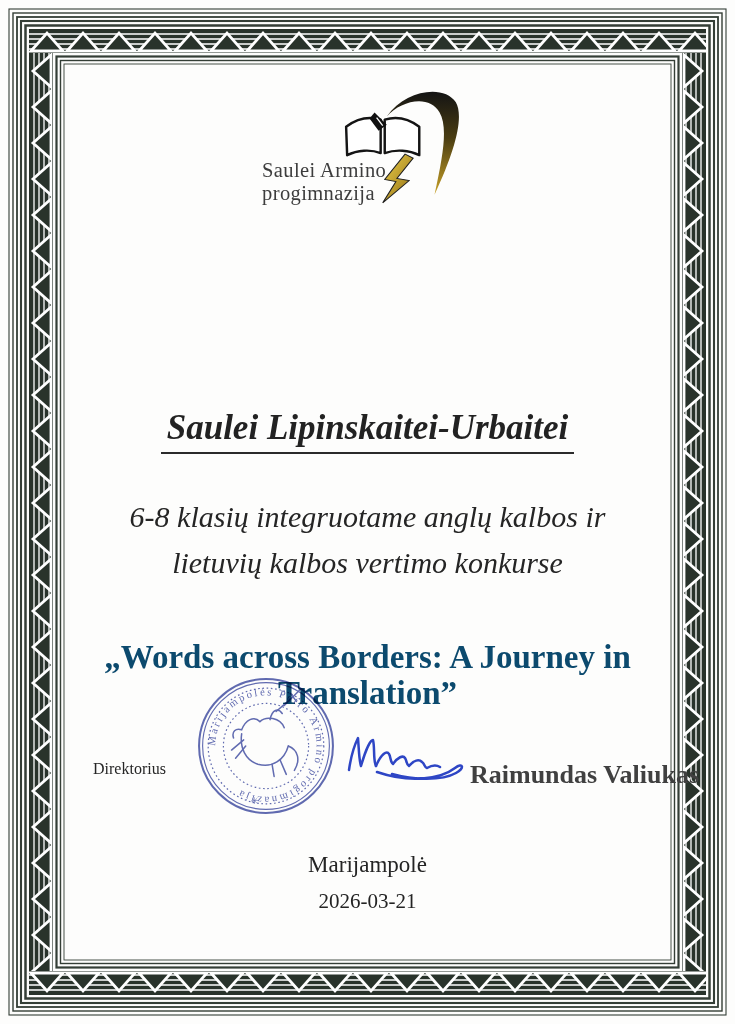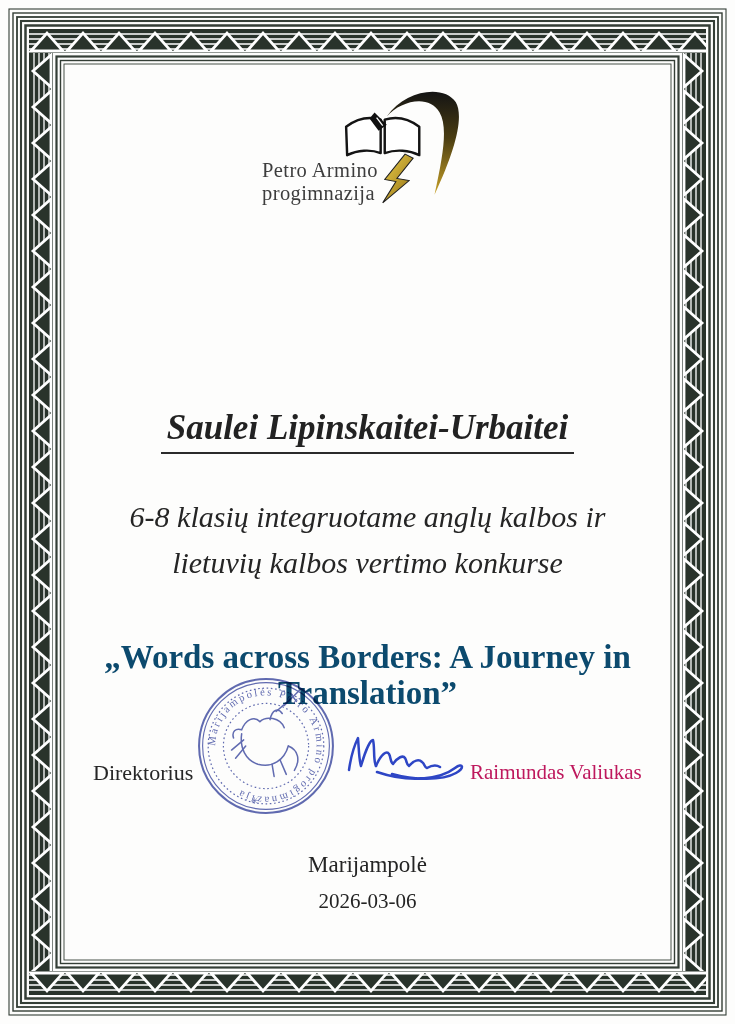--- a/index.html
+++ b/index.html
@@ -16,22 +16,22 @@
   .logo-text{
     position:absolute;left:262px;top:159px;
     font-size:20.5px;line-height:22.5px;color:#3d3d3d;letter-spacing:.4px;
   }
   
   .title{top:272px;font-size:80px;letter-spacing:2px;color:#1c1c1c;}
   .recipient{top:408px;font-size:35px;font-weight:bold;font-style:italic;color:#222;}
   .recipient span{border-bottom:2.5px solid #2b2b2b;padding:0 6px 5px 6px;}
   .reason{top:494px;font-size:30px;font-style:italic;line-height:46px;color:#252525;}
   .contest{top:639px;font-size:33px;font-weight:bold;line-height:36px;color:#0c4a6e;}
-  .role-label{left:93px;top:760px;font-size:22px;color:#262626;}
-  .name-label{left:470px;top:760px;font-size:21px;color:#be185d;}
+  .role-label{left:93px;top:760px;font-size:16px;color:#262626;}
+  .name-label{left:470px;top:760px;font-size:26px;color:#404040;font-weight:bold;}
   .place{top:852px;font-size:23px;color:#242424;}
   .date{top:889px;font-size:21px;color:#242424;}
   .stamp{position:absolute;left:195px;top:675px;width:142px;height:142px;mix-blend-mode:multiply;opacity:.93;}
   .signature{position:absolute;left:337px;top:710px;width:138px;height:84px;mix-blend-mode:multiply;}
 </style>
 </head>
 <body>
 
 <div class="page">
 
@@ -120,21 +120,21 @@
     </g>
     <g>
       <path d="M36,26 L48,38 L40,44 L31,32 Z" fill="#101010"></path>
       <line x1="38" y1="31" x2="44" y2="39" stroke="#ffffff" stroke-width="1.3"></line>
     </g>
     <g>
       <path d="M66,67 L46,92 L57,94 L44,115 L70,93 L58,91 L74,71 Z" fill="url(#boltGrad)" stroke="#1f1f1f" stroke-width="1"></path>
     </g>
   </svg>
   <div class="logo-text">
-    <div>Petro Armino</div>
+    <div>Saulei Armino</div>
     <div>progimnazija</div>
   </div>
 
 
   <div class="centered recipient">
     <span>Saulei Lipinskaitei-Urbaitei</span>
   </div>
 
   <div class="centered reason">
     <div>6-8 klasių integruotame anglų kalbos ir</div>
@@ -176,15 +176,15 @@
       <path d="M12,60 C14,46 18,34 21,28 C22,40 22,50 24,56 C28,42 33,30 36,30 C38,38 36,50 39,56"></path>
       <path d="M39,56 C44,44 50,40 52,44 C54,47 53,52 56,54 C61,47 66,45 68,48 C70,51 69,54 72,56 C77,50 82,49 85,52 C88,54 87,57 90,58 C95,55 100,55 103,57"></path>
       <path d="M40,62 C75,74 105,68 118,58 C126,52 128,58 119,63 C105,71 76,70 55,64"></path>
     </g>
   </svg>
 
   <div class="abs role-label">Direktorius</div>
   <div class="abs name-label">Raimundas Valiukas</div>
 
   <div class="centered place">Marijampolė</div>
-  <div class="centered date">2026-03-06</div>
+  <div class="centered date">2026-03-21</div>
 
 </div>
 
 </body></html>

